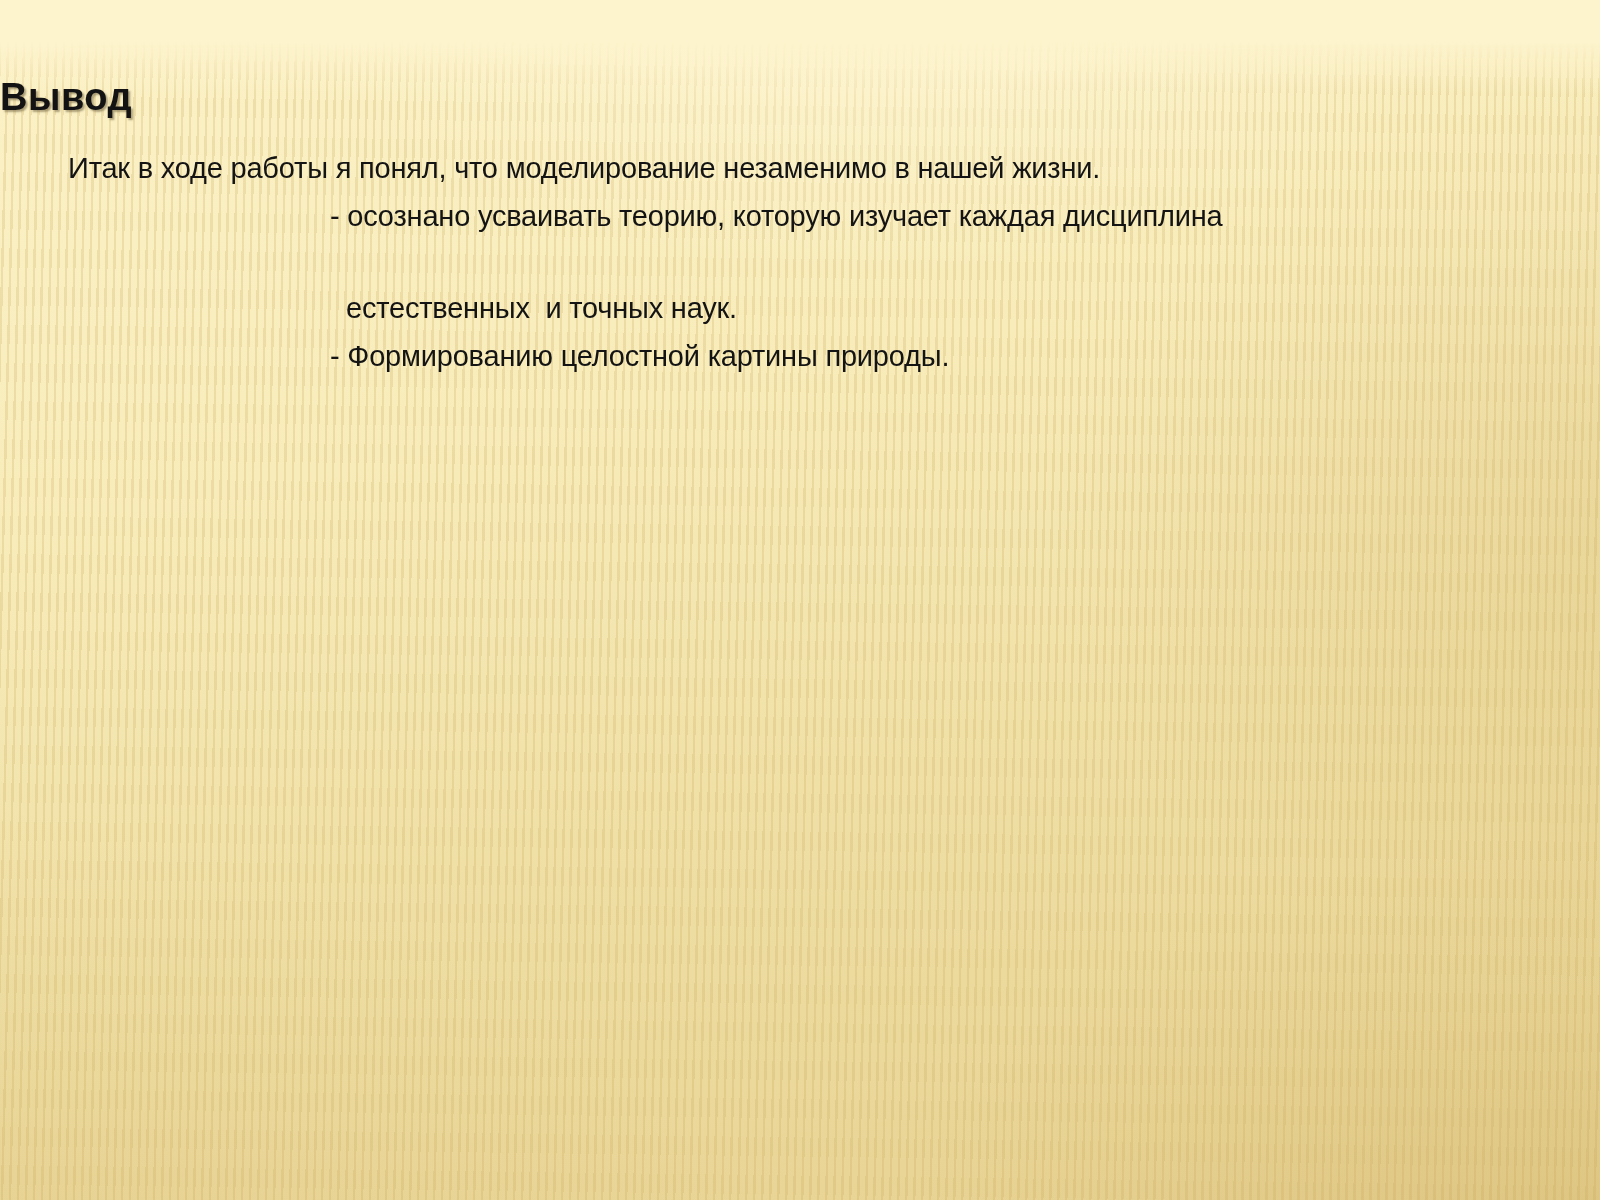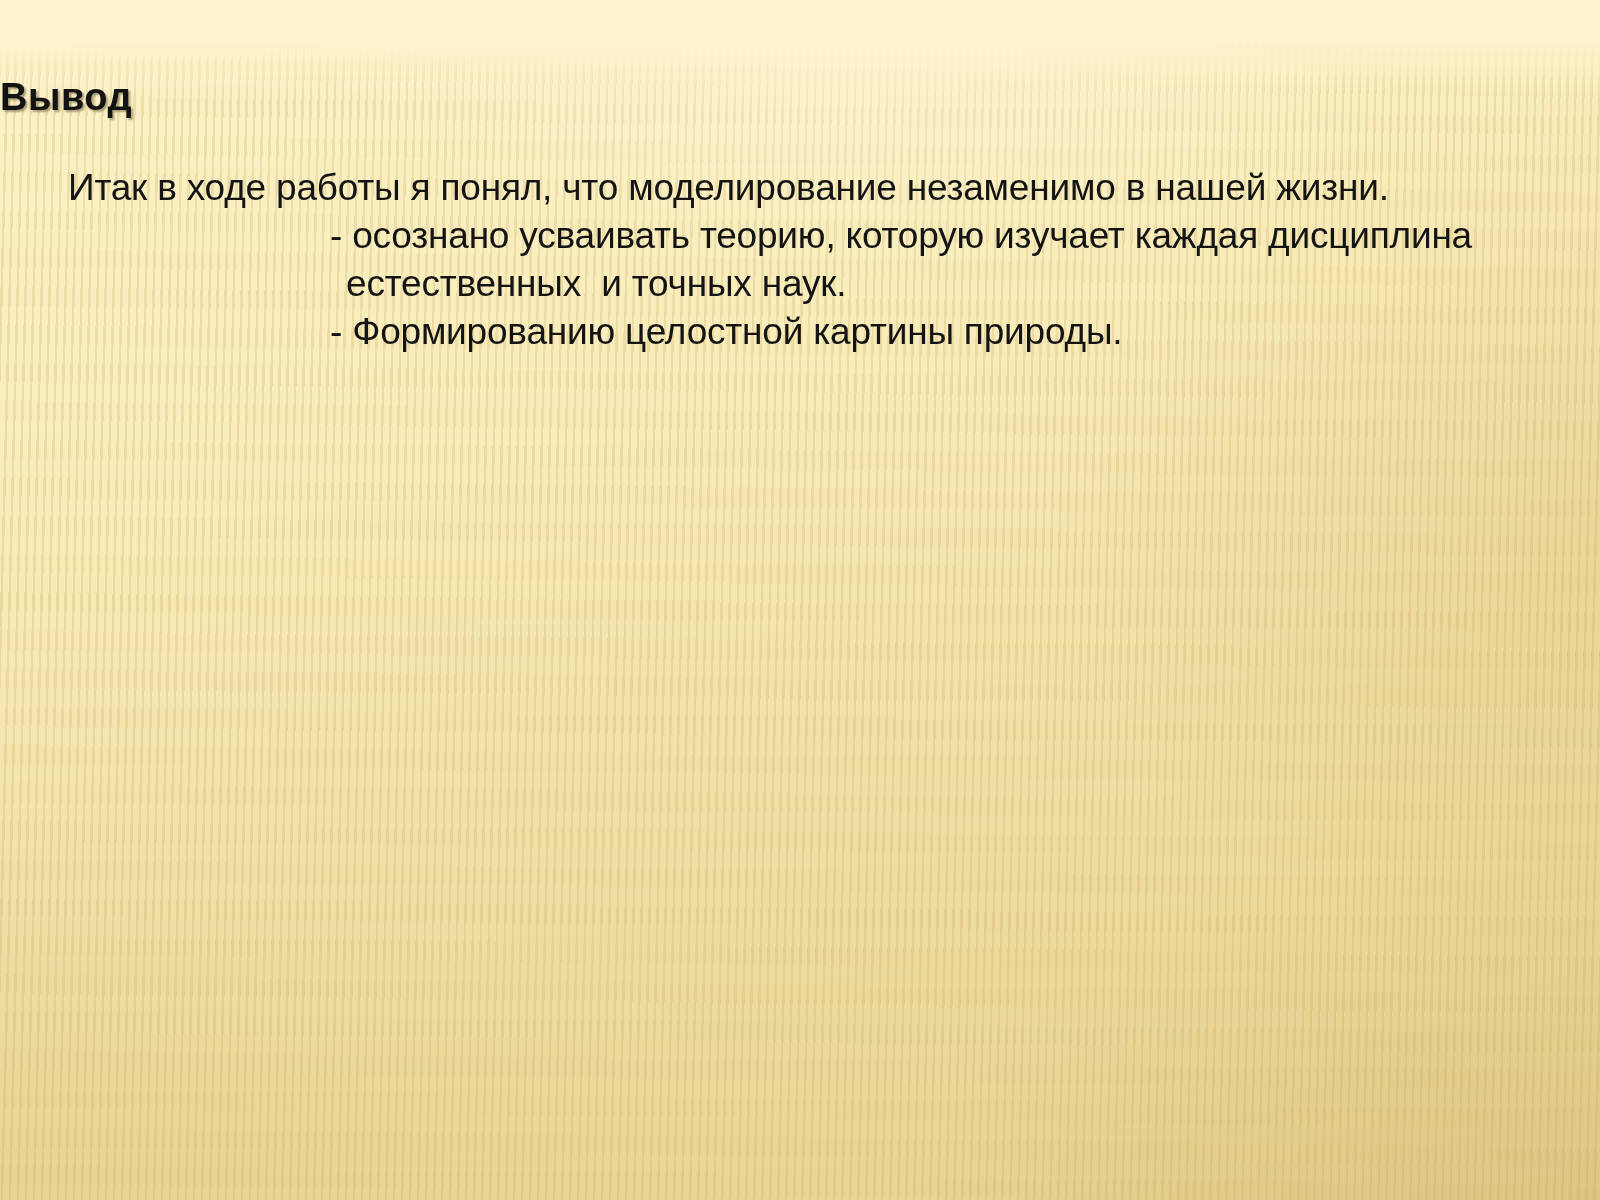--- a/index.html
+++ b/index.html
@@ -38,35 +38,36 @@
     width: 100%;
     text-align: left;
     font-size: 38px;
     font-weight: bold;
     color: #131313;
     text-shadow: 2px 2px 2px rgba(110, 95, 60, 0.55);
     letter-spacing: 0.5px;
   }
   .body {
     position: absolute;
-    top: 164px;
+    top: 144px;
     left: 68px;
     right: 50px;
-    font-size: 37px;
+    font-size: 29px;
     line-height: 48px;
     letter-spacing: -0.2px;
   }
   .line {
     white-space: pre-wrap;
   }
   .bullets {
     margin-left: 262px;
   }
   .line.continuation {
     padding-left: 16px;
+    margin-top: 44px;
   }
 </style>
 </head>
 <body>
 
 <div class="slide">
 
   <div class="title">Вывод</div>
 
   <div class="body">

